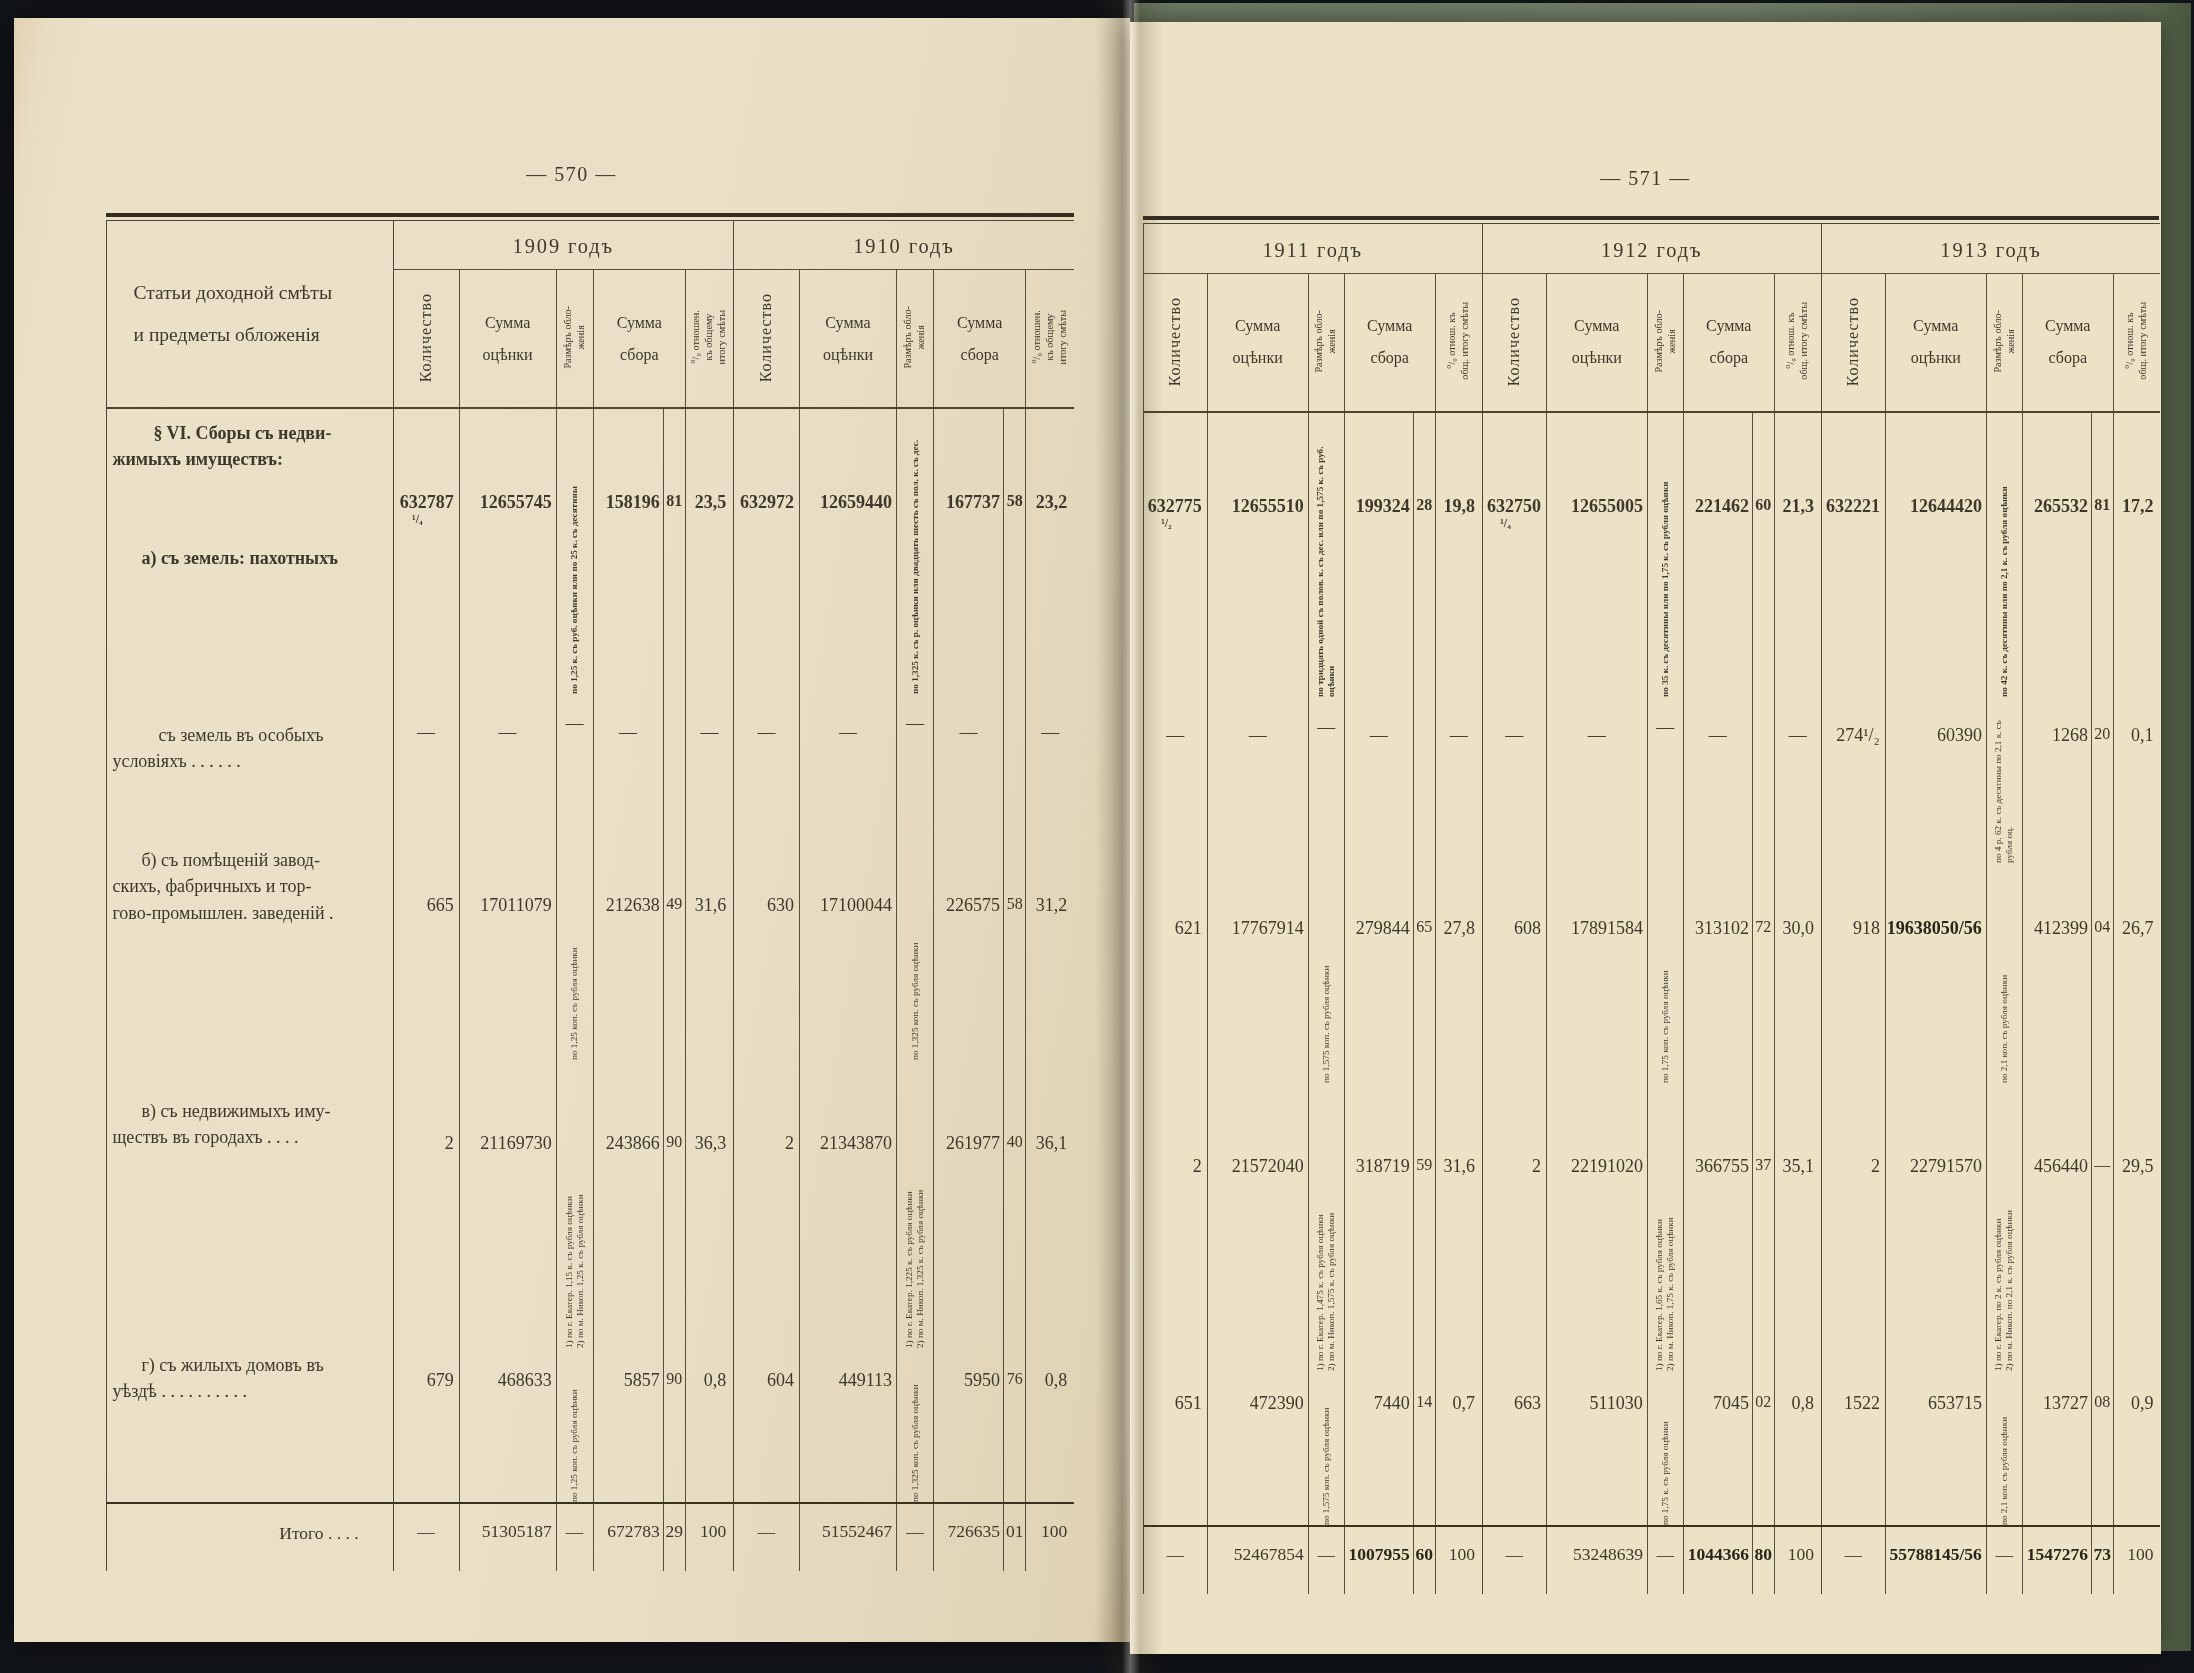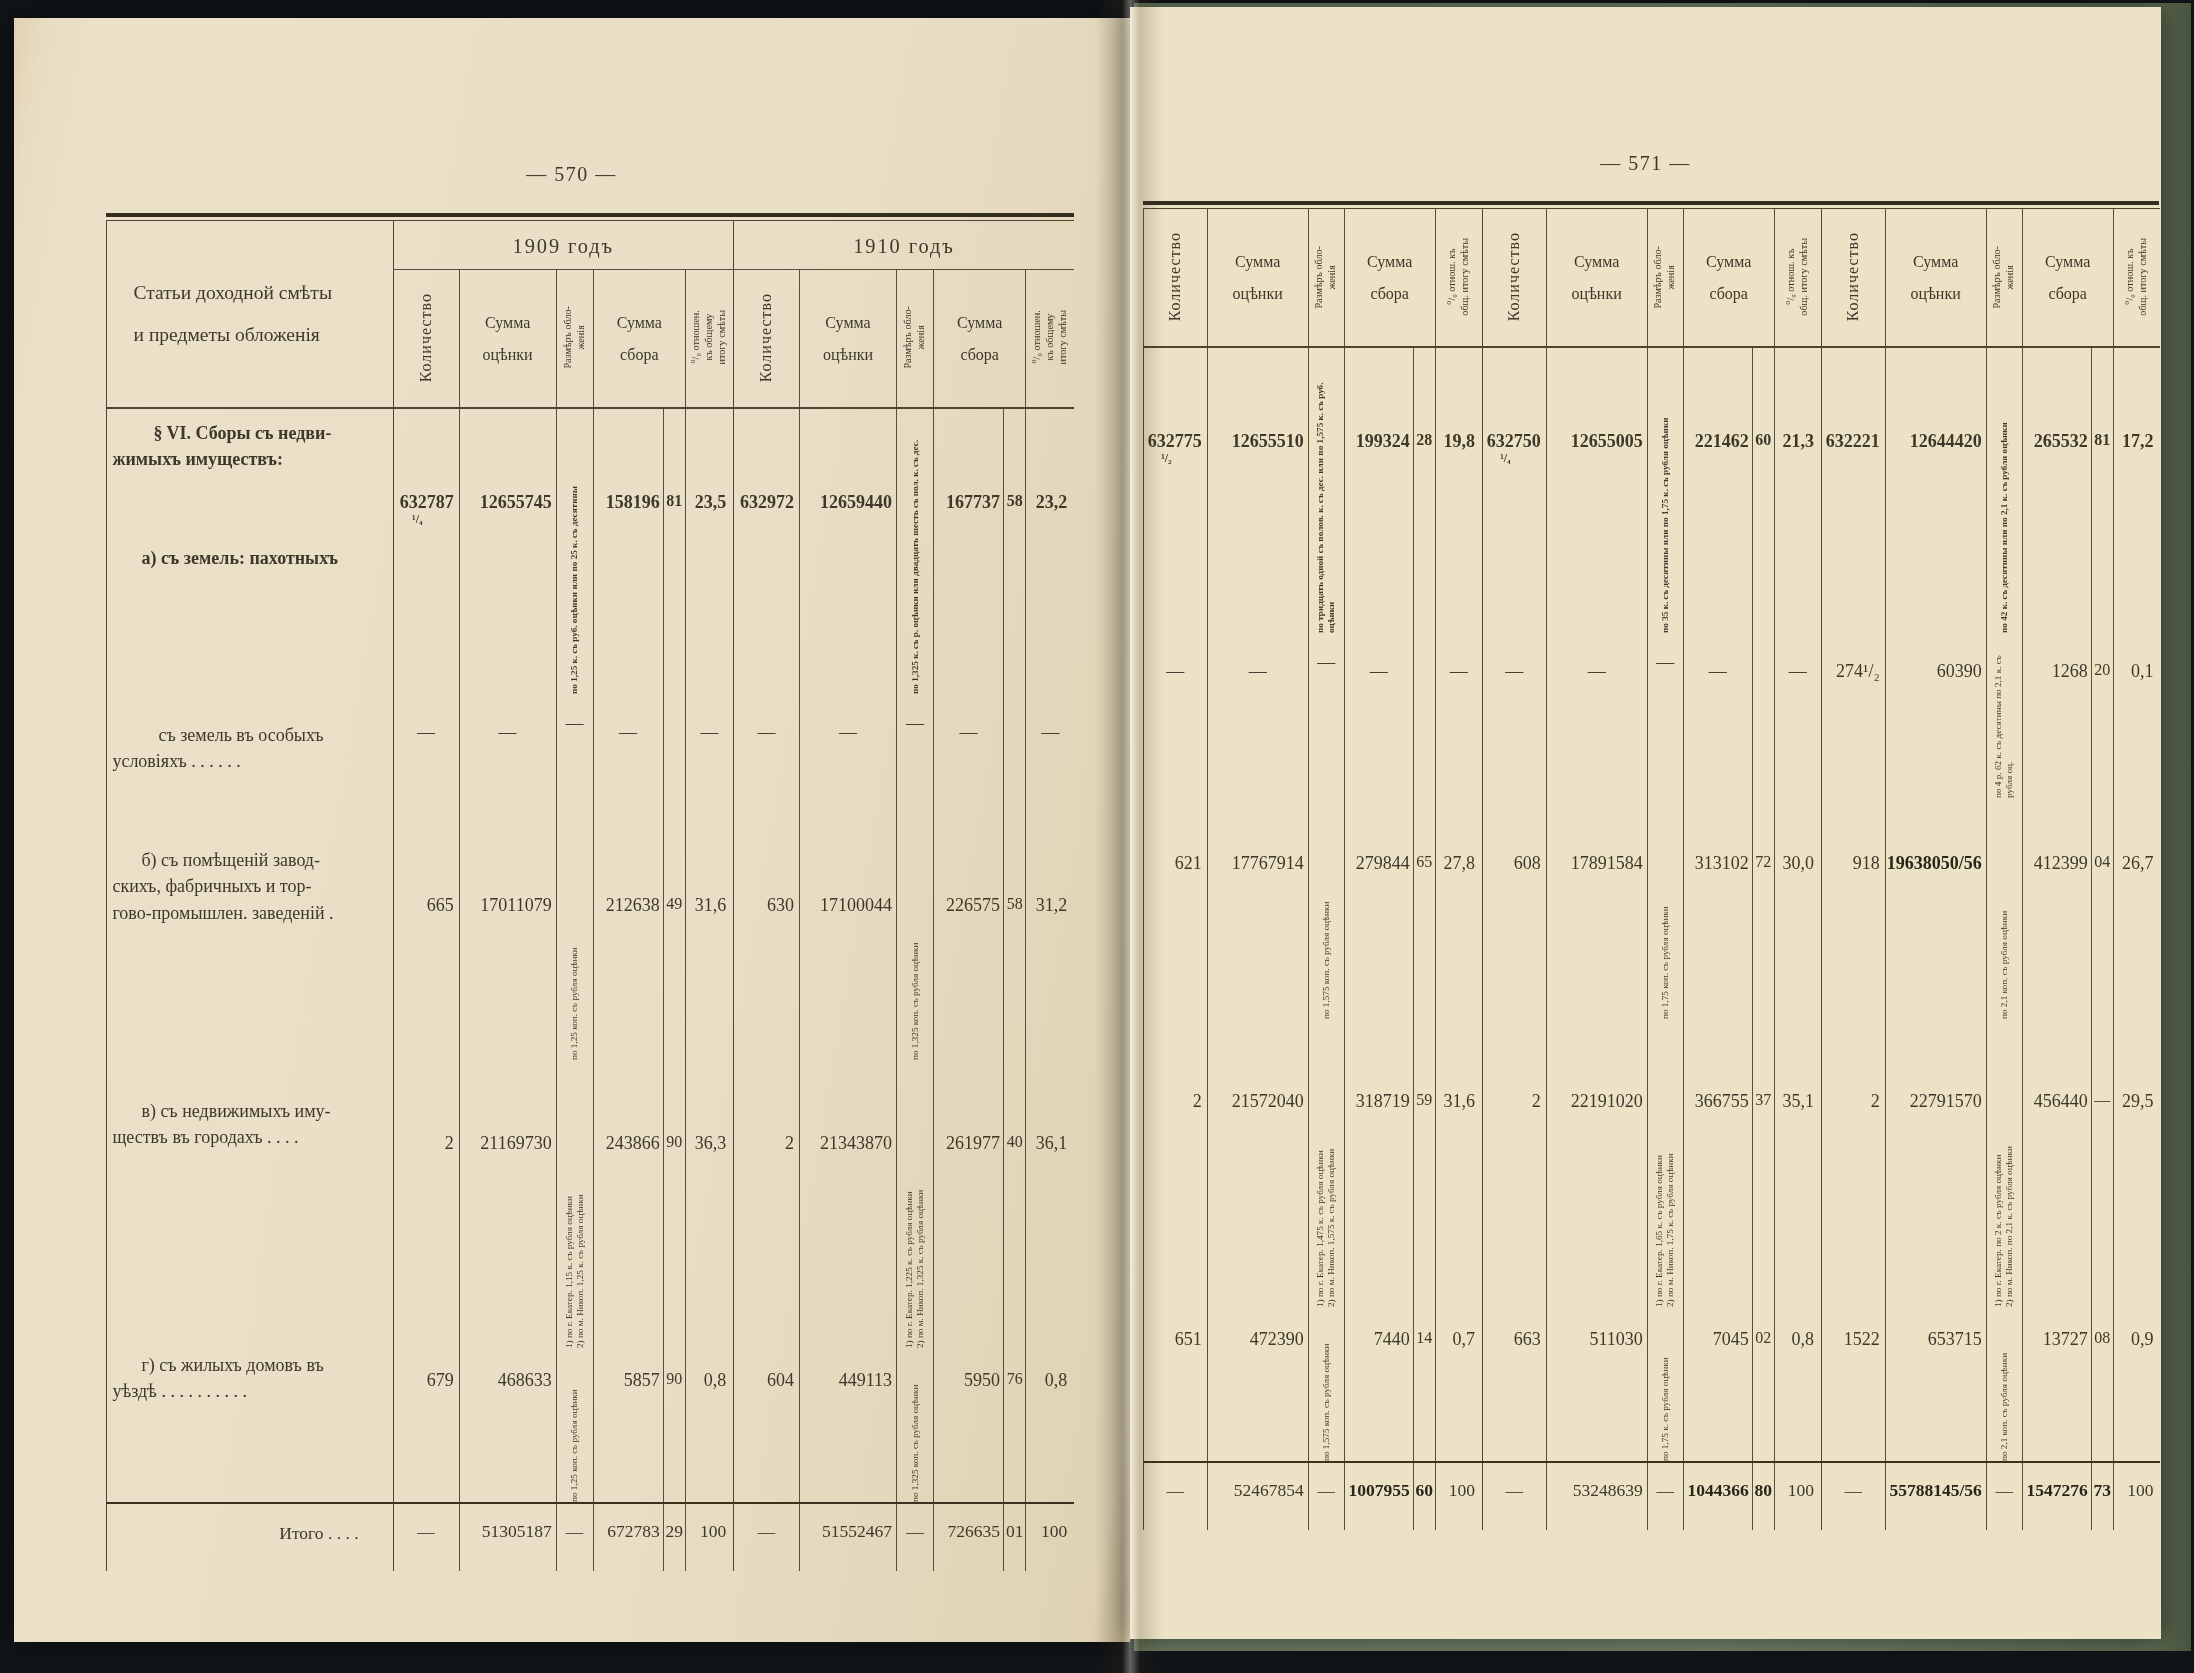--- a/index.html
+++ b/index.html
@@ -5,21 +5,21 @@
   html,body{margin:0;padding:0;background:#111419;}
   .stage{position:relative;width:2194px;height:1674px;background:#111419;overflow:hidden;
          font-family:"Liberation Serif","DejaVu Serif",serif;color:#3e382b;}
   
   .cover{position:absolute;left:1134px;top:2.9px;width:1057px;height:1648px;
          background:linear-gradient(90deg,#5a6850 0%,#72816706 0%,#6f7e64 2%,#76856b 55%,#5f6d54 96%,#49563f 100%);
          background-color:#6f7e64;}
   .page{position:absolute;box-shadow:0 0 29px rgba(0,0,0,.55);}
   .page-left{left:13.6px;top:17.5px;width:1116px;height:1624px;
       background:linear-gradient(100deg,#e2d0b2 0%,#e8ddc2 2.5%,#eae1c8 6%,#e9dfc6 60%,#dfd3b4 97%,#cbbc9a 100%);}
-  .page-right{left:1130px;top:7px;width:1031px;height:1632px;
+  .page-right{left:1130px;top:22px;width:1031px;height:1632px;
       background:linear-gradient(90deg,#d8cba8 0%,#e9decl 0%,#ece2c6 4%,#ece2c6 92%,#e2d5b4 100%);
       background-color:#ece2c6;}
   .spine{position:absolute;left:1095px;top:0;width:68px;height:1674px;pointer-events:none;
       background:linear-gradient(90deg,rgba(63,52,30,0) 0%,rgba(63,52,30,.22) 40%,rgba(255,252,240,.35) 52%,rgba(63,52,30,.20) 66%,rgba(63,52,30,0) 100%);}
   .pnum{position:absolute;top:145px;left:0;width:100%;text-align:center;font-size:20px;letter-spacing:1.5px;}
   .twrap{position:absolute;border-top:4.4px solid #332d21;padding-top:3.4px;}
   .twrap-left{left:92px;top:195px;width:968px;}
   .twrap-right{left:12.7px;top:194px;width:1016px;}
   table{border-collapse:collapse;table-layout:fixed;width:100%;border-top:1px solid #4c4534;}
   th,td{padding:0;vertical-align:top;font-weight:400;position:relative;}
@@ -328,20 +328,25 @@
             <col style="width:22px">
             <col style="width:47px">
           <col style="width:64px">
             <col style="width:101px">
             <col style="width:36px">
             <col style="width:69px">
             <col style="width:22px">
             <col style="width:47px">
         </colgroup>
         <thead>
+          <tr>
+            <th class="year bl2" colspan="6">1911 годъ</th>
+            <th class="year bl3" colspan="6">1912 годъ</th>
+            <th class="year bl3" colspan="6">1913 годъ</th>
+          </tr>
           <tr class="colhead">
             <th class="bl2"><span class="vert vh-qty">Количество</span></th>
             <th class="bl2">
                 <div class="h2">Сумма
 оцѣнки</div>
               </th>
             <th class="bl2"><span class="vert vh-sm">Размѣръ обло-
 женія</span></th>
             <th class="bl2" colspan="2">
                 <div class="h2">Сумма

